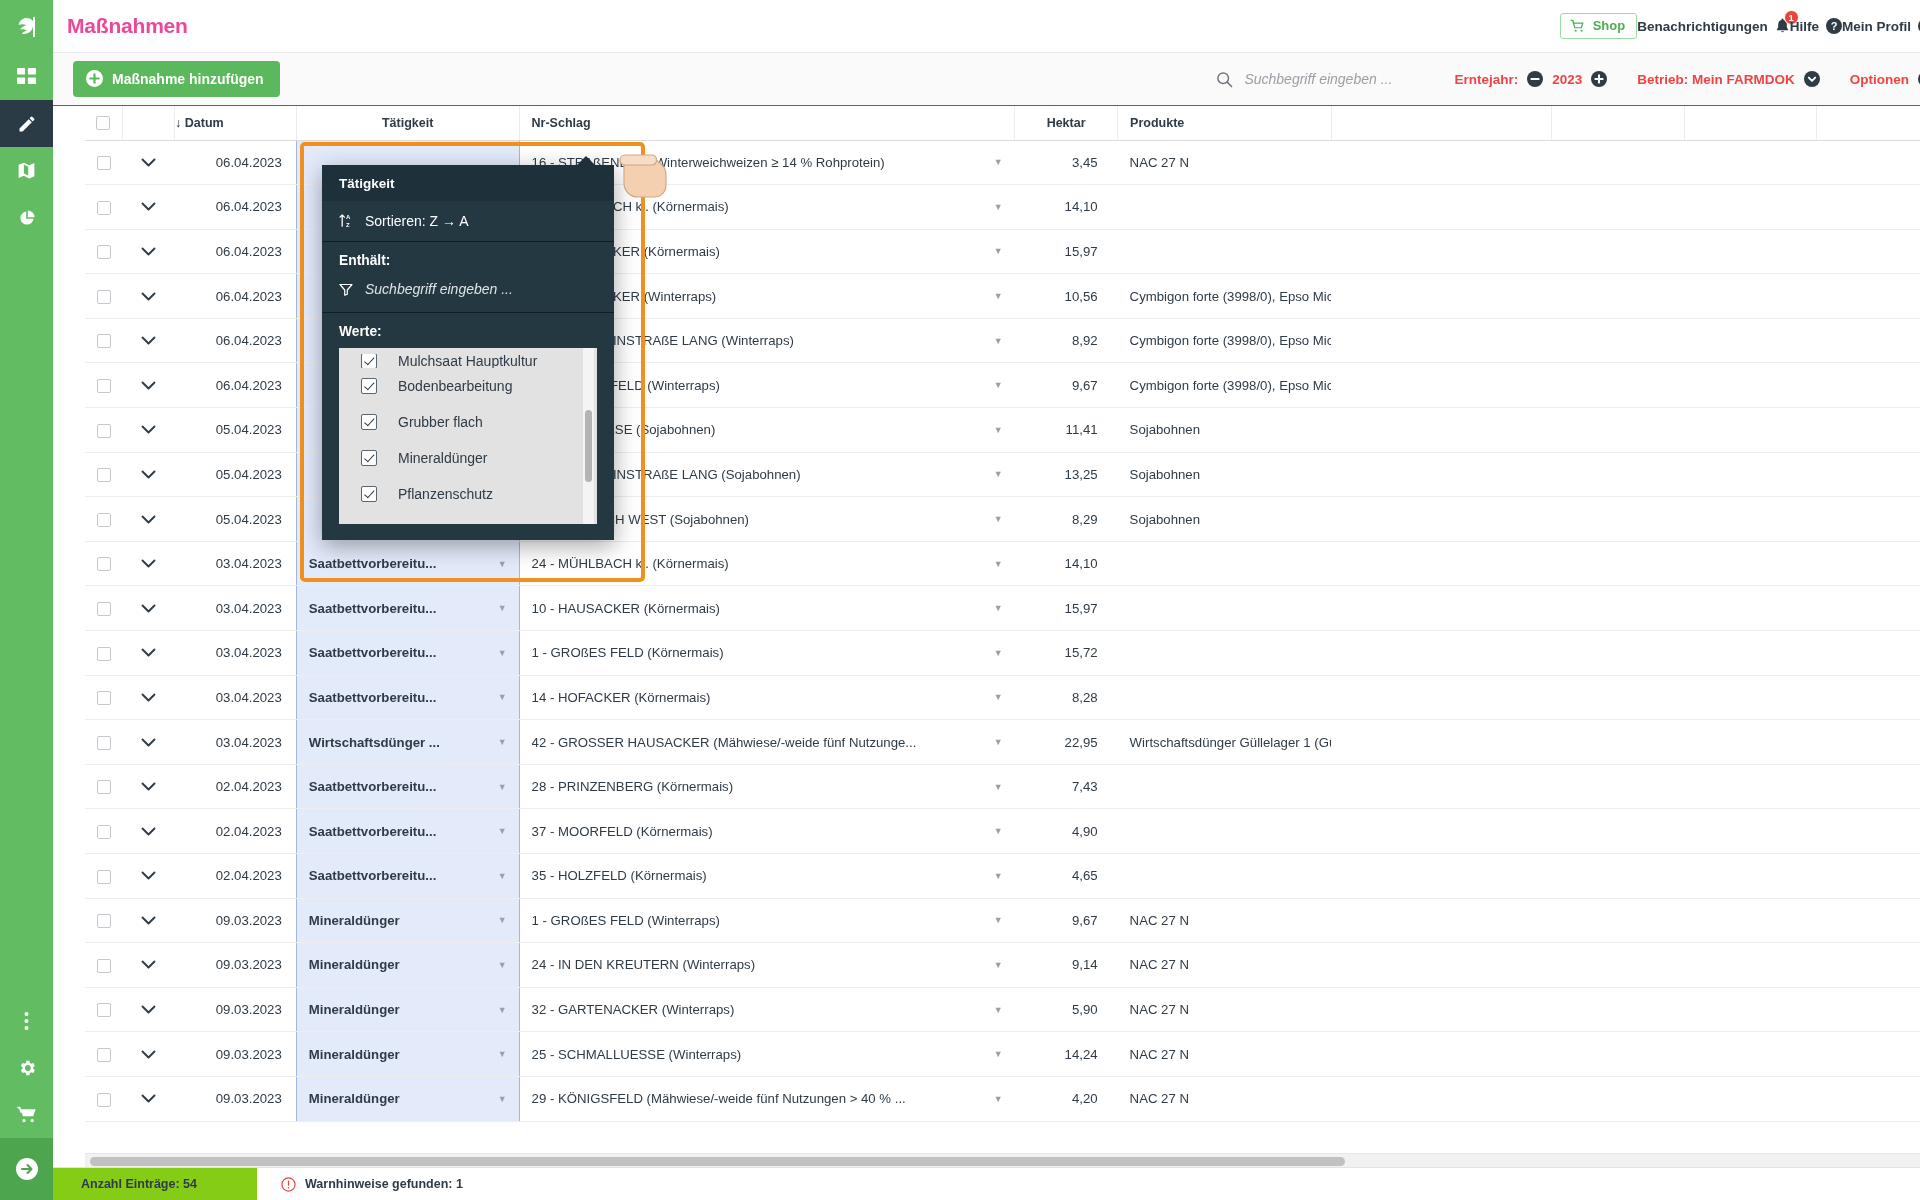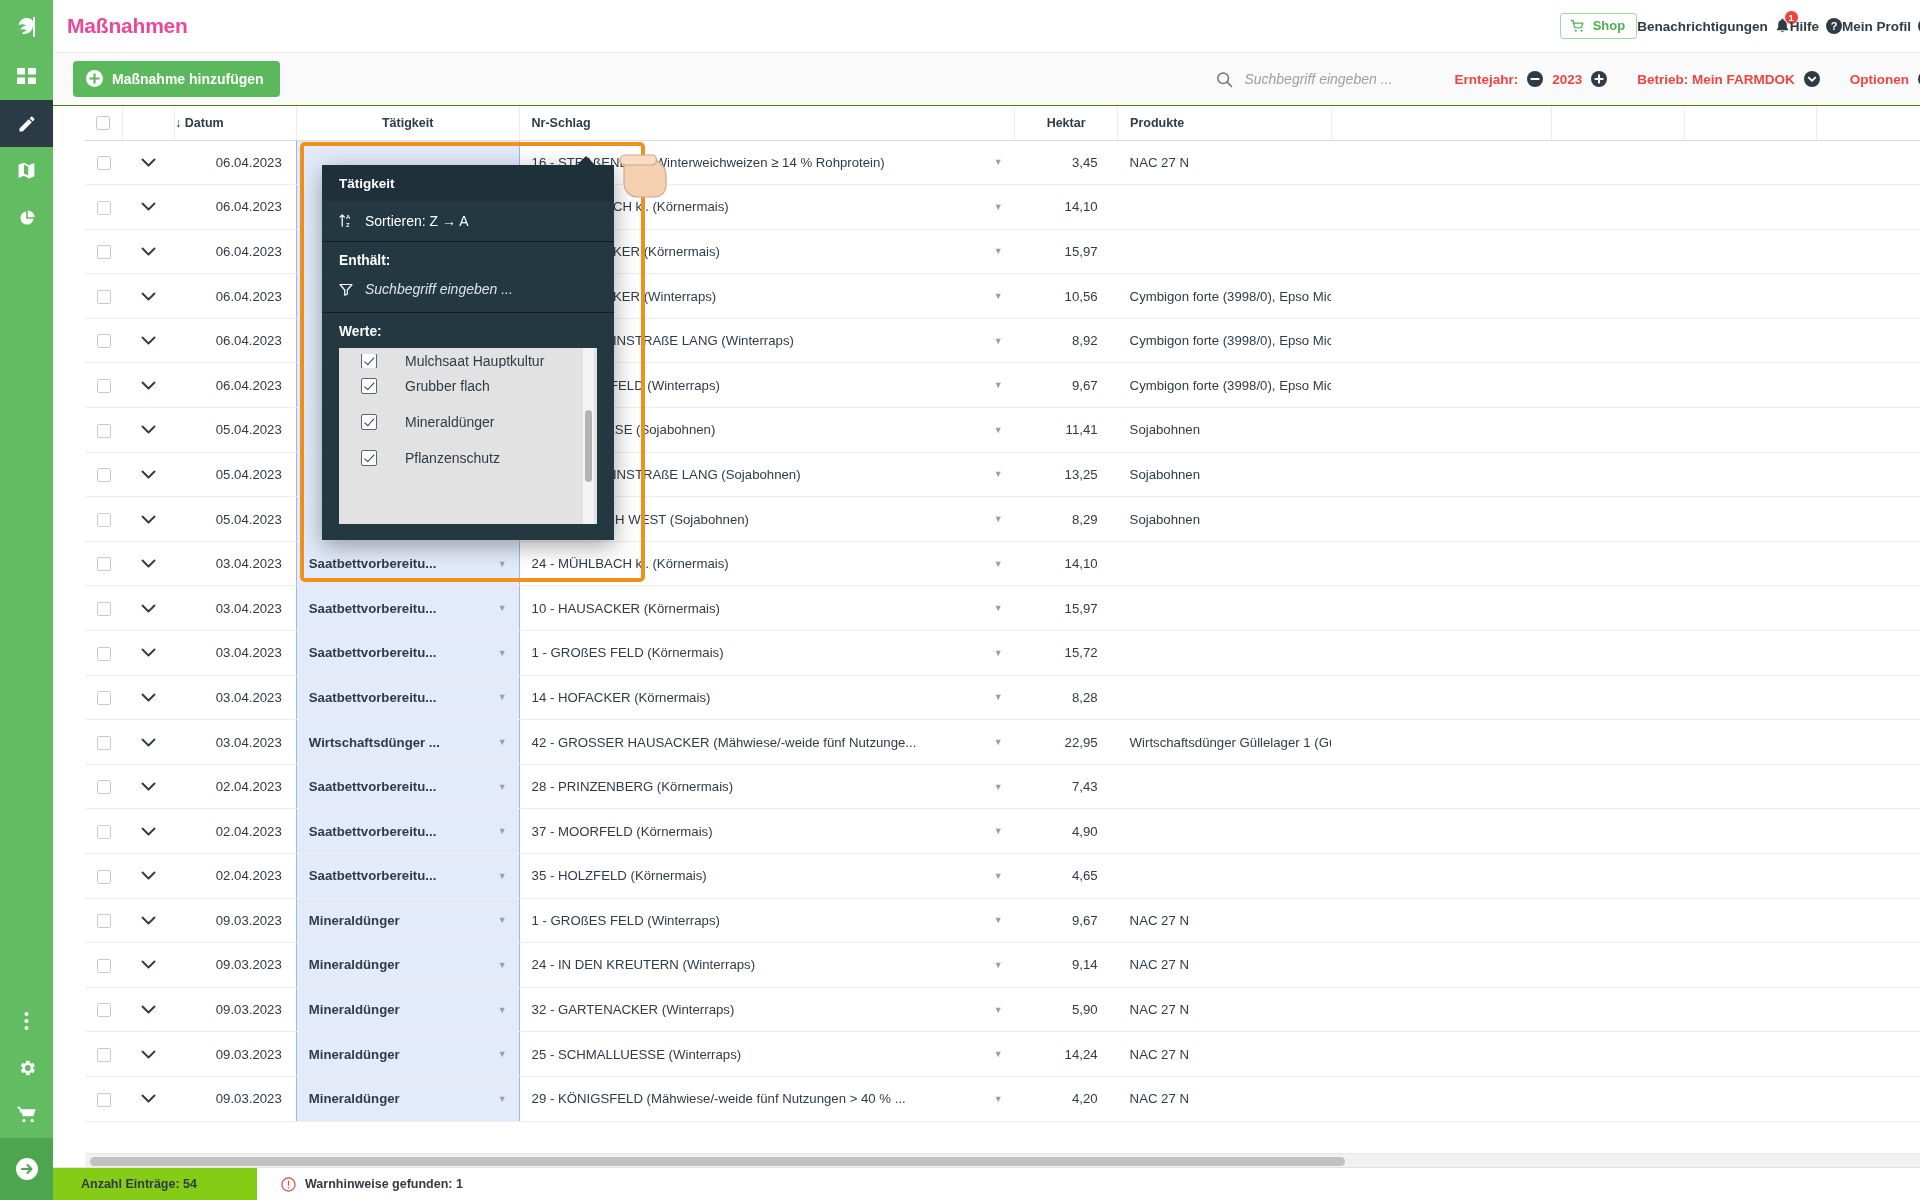--- a/index.html
+++ b/index.html
@@ -233,21 +233,21 @@
   .dd-search {
     padding: 4px 17px 15px; display: flex; align-items: center; gap: 12px;
     font-style: italic; color: #dfe4e6; font-size: 14px; cursor: text;
   }
   .dd-list-wrap { padding: 0 17px 16px; }
   .dd-list {
     background: #e2e2e2; height: 176px; overflow: hidden; position: relative;
     padding-top: 6px;
   }
   .dd-opt {
-    display: flex; align-items: center; gap: 28px;
+    display: flex; align-items: center; gap: 21px;
     padding: 6px 30px 6px 22px; color: #2f3b46; font-size: 14px; cursor: pointer;
     height: 36px;
   }
   .dd-opt.clipped { height: 14px; padding-top:0; padding-bottom:0; overflow:hidden; }
   .dd-chk {
     width: 16px; height: 16px; border: 1.3px solid #5a6670; border-radius: 2px;
     background: #fff; flex: 0 0 16px; position: relative;
   }
   .dd-chk::after {
     content: ""; position: absolute; left: 4.6px; top: 1.2px;
@@ -1103,20 +1103,24 @@
     <div>
       <div class="dd-label">Werte:</div>
       <div class="dd-list-wrap">
         <div class="dd-list" id="ddlist">
           <div class="dd-opt clipped">
               <span class="dd-chk"></span>
               <span>Mulchsaat Hauptkultur</span>
             </div>
             <div class="dd-opt">
               <span class="dd-chk"></span>
+              <span>Bodenbearbeitung</span>
+            </div>
+            <div class="dd-opt">
+              <span class="dd-chk"></span>
               <span>Grubber flach</span>
             </div>
             <div class="dd-opt">
               <span class="dd-chk"></span>
               <span>Mineraldünger</span>
             </div>
             <div class="dd-opt">
               <span class="dd-chk"></span>
               <span>Pflanzenschutz</span>
             </div>

